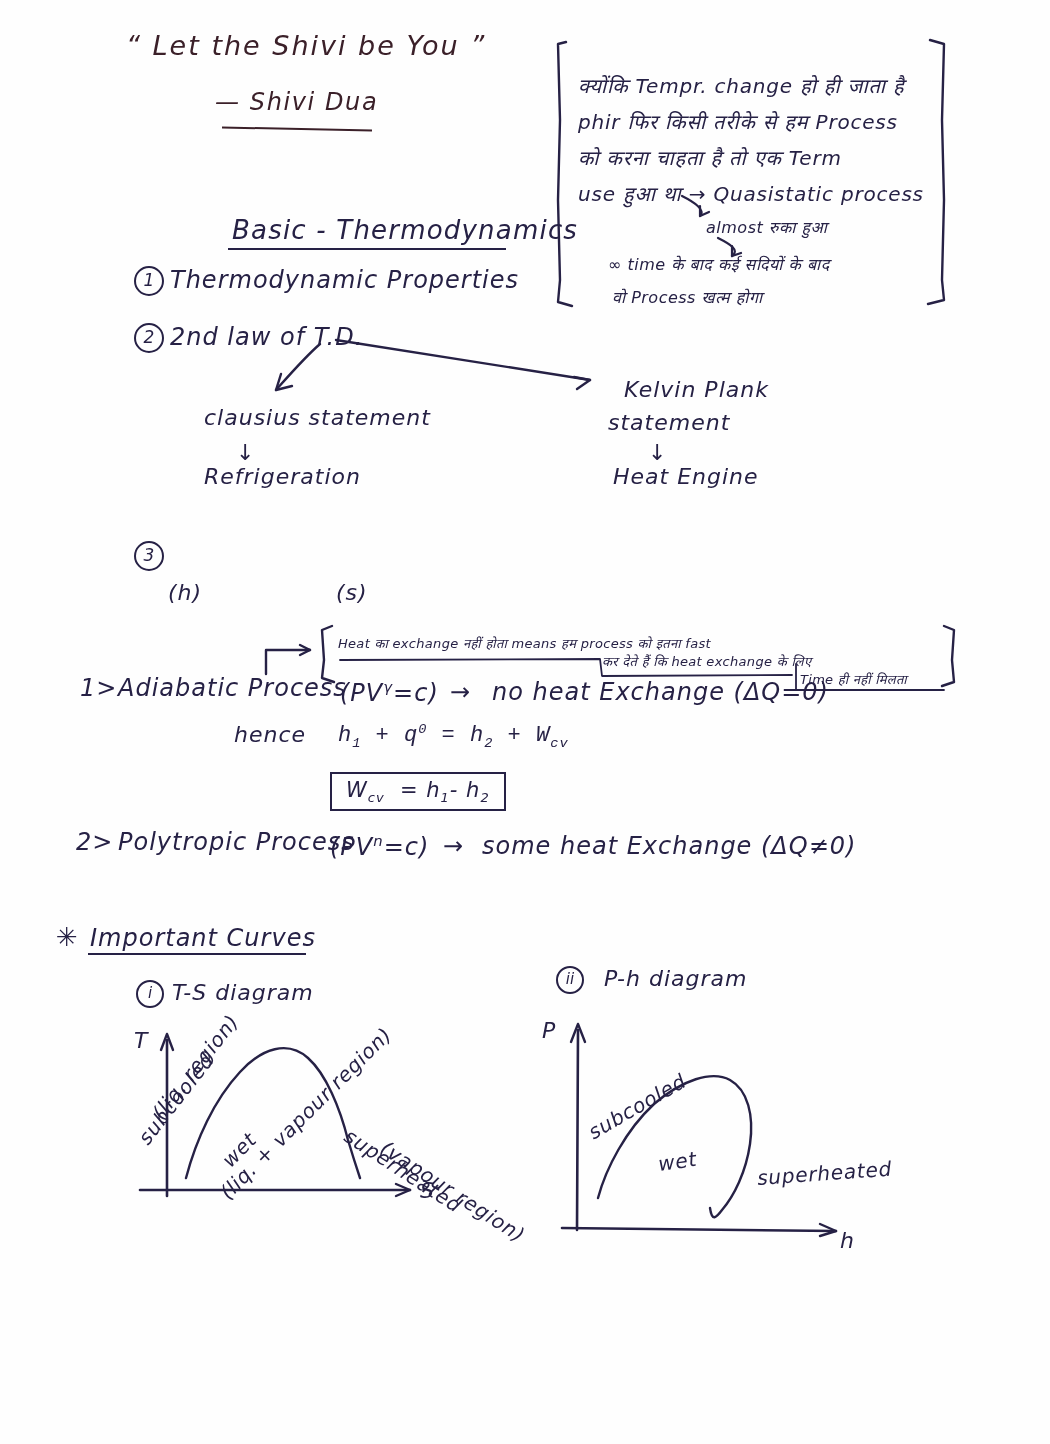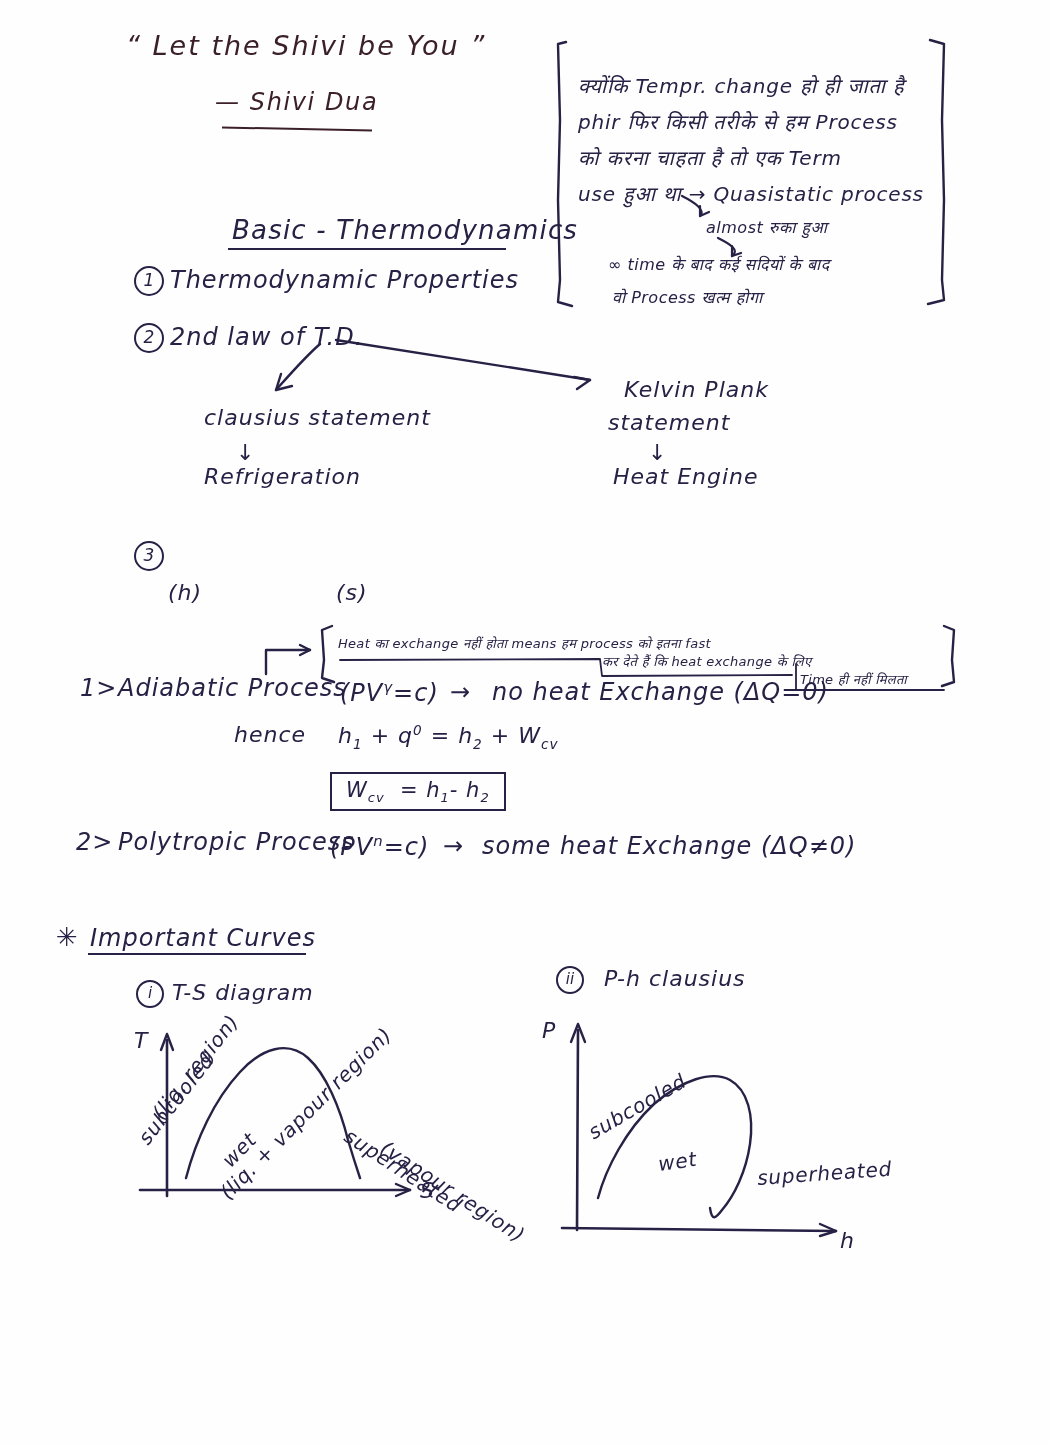--- a/index.html
+++ b/index.html
@@ -144,21 +144,21 @@
 
   <div class="ink item" style="left:80px; top:674px;">1&gt;</div>
   <div class="ink item" style="left:118px; top:674px;">Adiabatic Process</div>
   <div class="ink item" style="left:340px; top:678px;">
     <span>(PV</span><sup>γ</sup><span>=c)</span>
   </div>
   <div class="ink item" style="left:450px; top:678px;">→</div>
   <div class="ink item" style="left:492px; top:678px;">no heat Exchange (ΔQ=0)</div>
 
   <div class="ink sub" style="left:234px; top:722px;">hence</div>
-  <div class="ink sub" style="left:338px; top:722px;">
+  <div class="ink sub" style="left:338px; top:722px;font-family:Liberation Mono, monospace;">
     <span>h</span><sub>1</sub>
     <span>+ q</span><sup>0</sup>
     <span>=  h</span><sub>2</sub>
     <span>+ W</span><sub>cv</sub>
   </div>
 
   <div class="boxeq" style="left:330px; top:772px;">
     <span>W</span><sub>cv</sub>
     &nbsp;<span>= h</span><sub>1</sub><span>- h</span><sub>2</sub>
   </div>
@@ -183,21 +183,21 @@
   <div class="ink small rot-neg55" style="left:166px; top:1100px;">(liq. region)</div>
   <div class="ink small rot-neg55" style="left:152px; top:1125px;">subcooled</div>
 
   <div class="ink small rot-neg45" style="left:234px; top:1148px;">wet</div>
   <div class="ink small rot-neg45" style="left:232px; top:1180px;">(liq. + vapour region)</div>
 
   <div class="ink small rot-pos35" style="left:340px; top:1120px;">superheated</div>
   <div class="ink small rot-pos35" style="left:376px; top:1132px;">(vapour region)</div>
 
   <div class="circnum sm" style="left:556px; top:966px;">ii</div>
-  <div class="ink sub" style="left:604px; top:966px;">P-h clausius</div>
+  <div class="ink sub" style="left:604px; top:966px;">P-h diagram</div>
   <div class="ink sub" style="left:542px; top:1018px;">P</div>
   <div class="ink sub" style="left:840px; top:1228px;">h</div>
 
   <div class="ink small rot-neg30" style="left:596px; top:1120px;">subcooled</div>
   <div class="ink small rot-neg10" style="left:660px; top:1152px;">wet</div>
   <div class="ink small rot-neg5" style="left:758px; top:1166px;">superheated</div>
 
   <svg class="overlay" viewBox="0 0 1050 1444">
     <g fill="none" stroke="#262145" stroke-width="2.4" stroke-linecap="round" stroke-linejoin="round">
 

